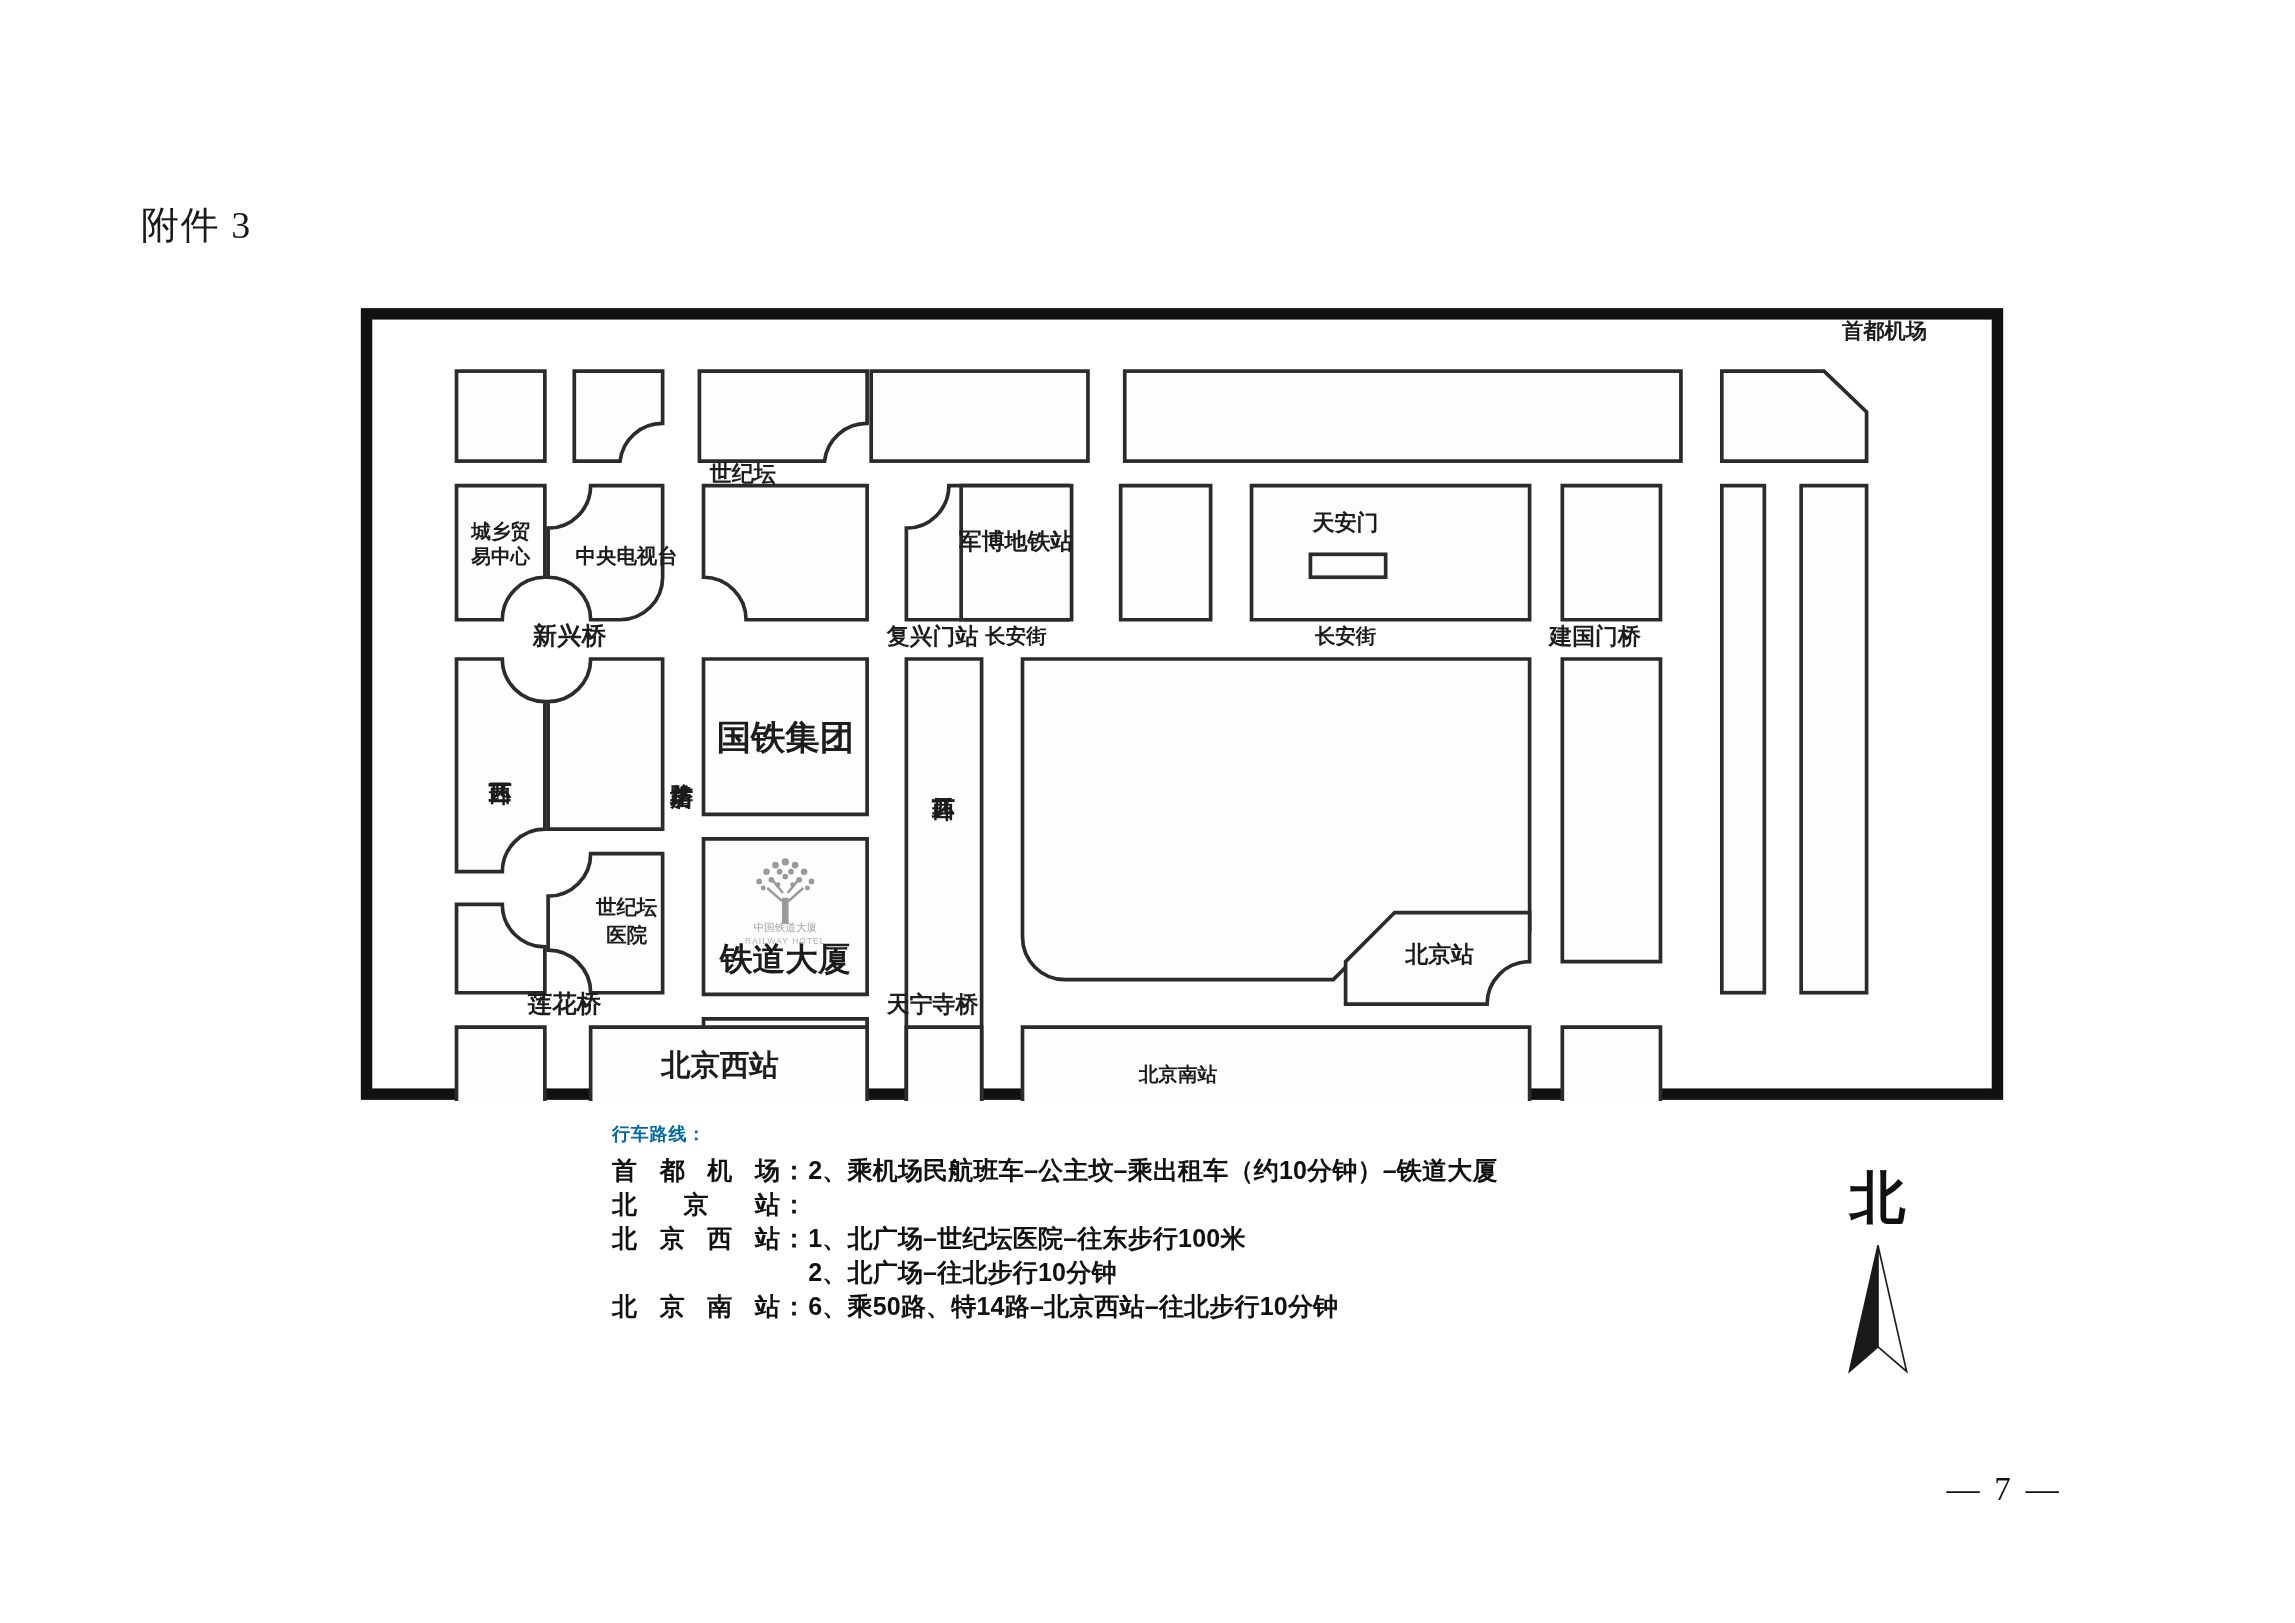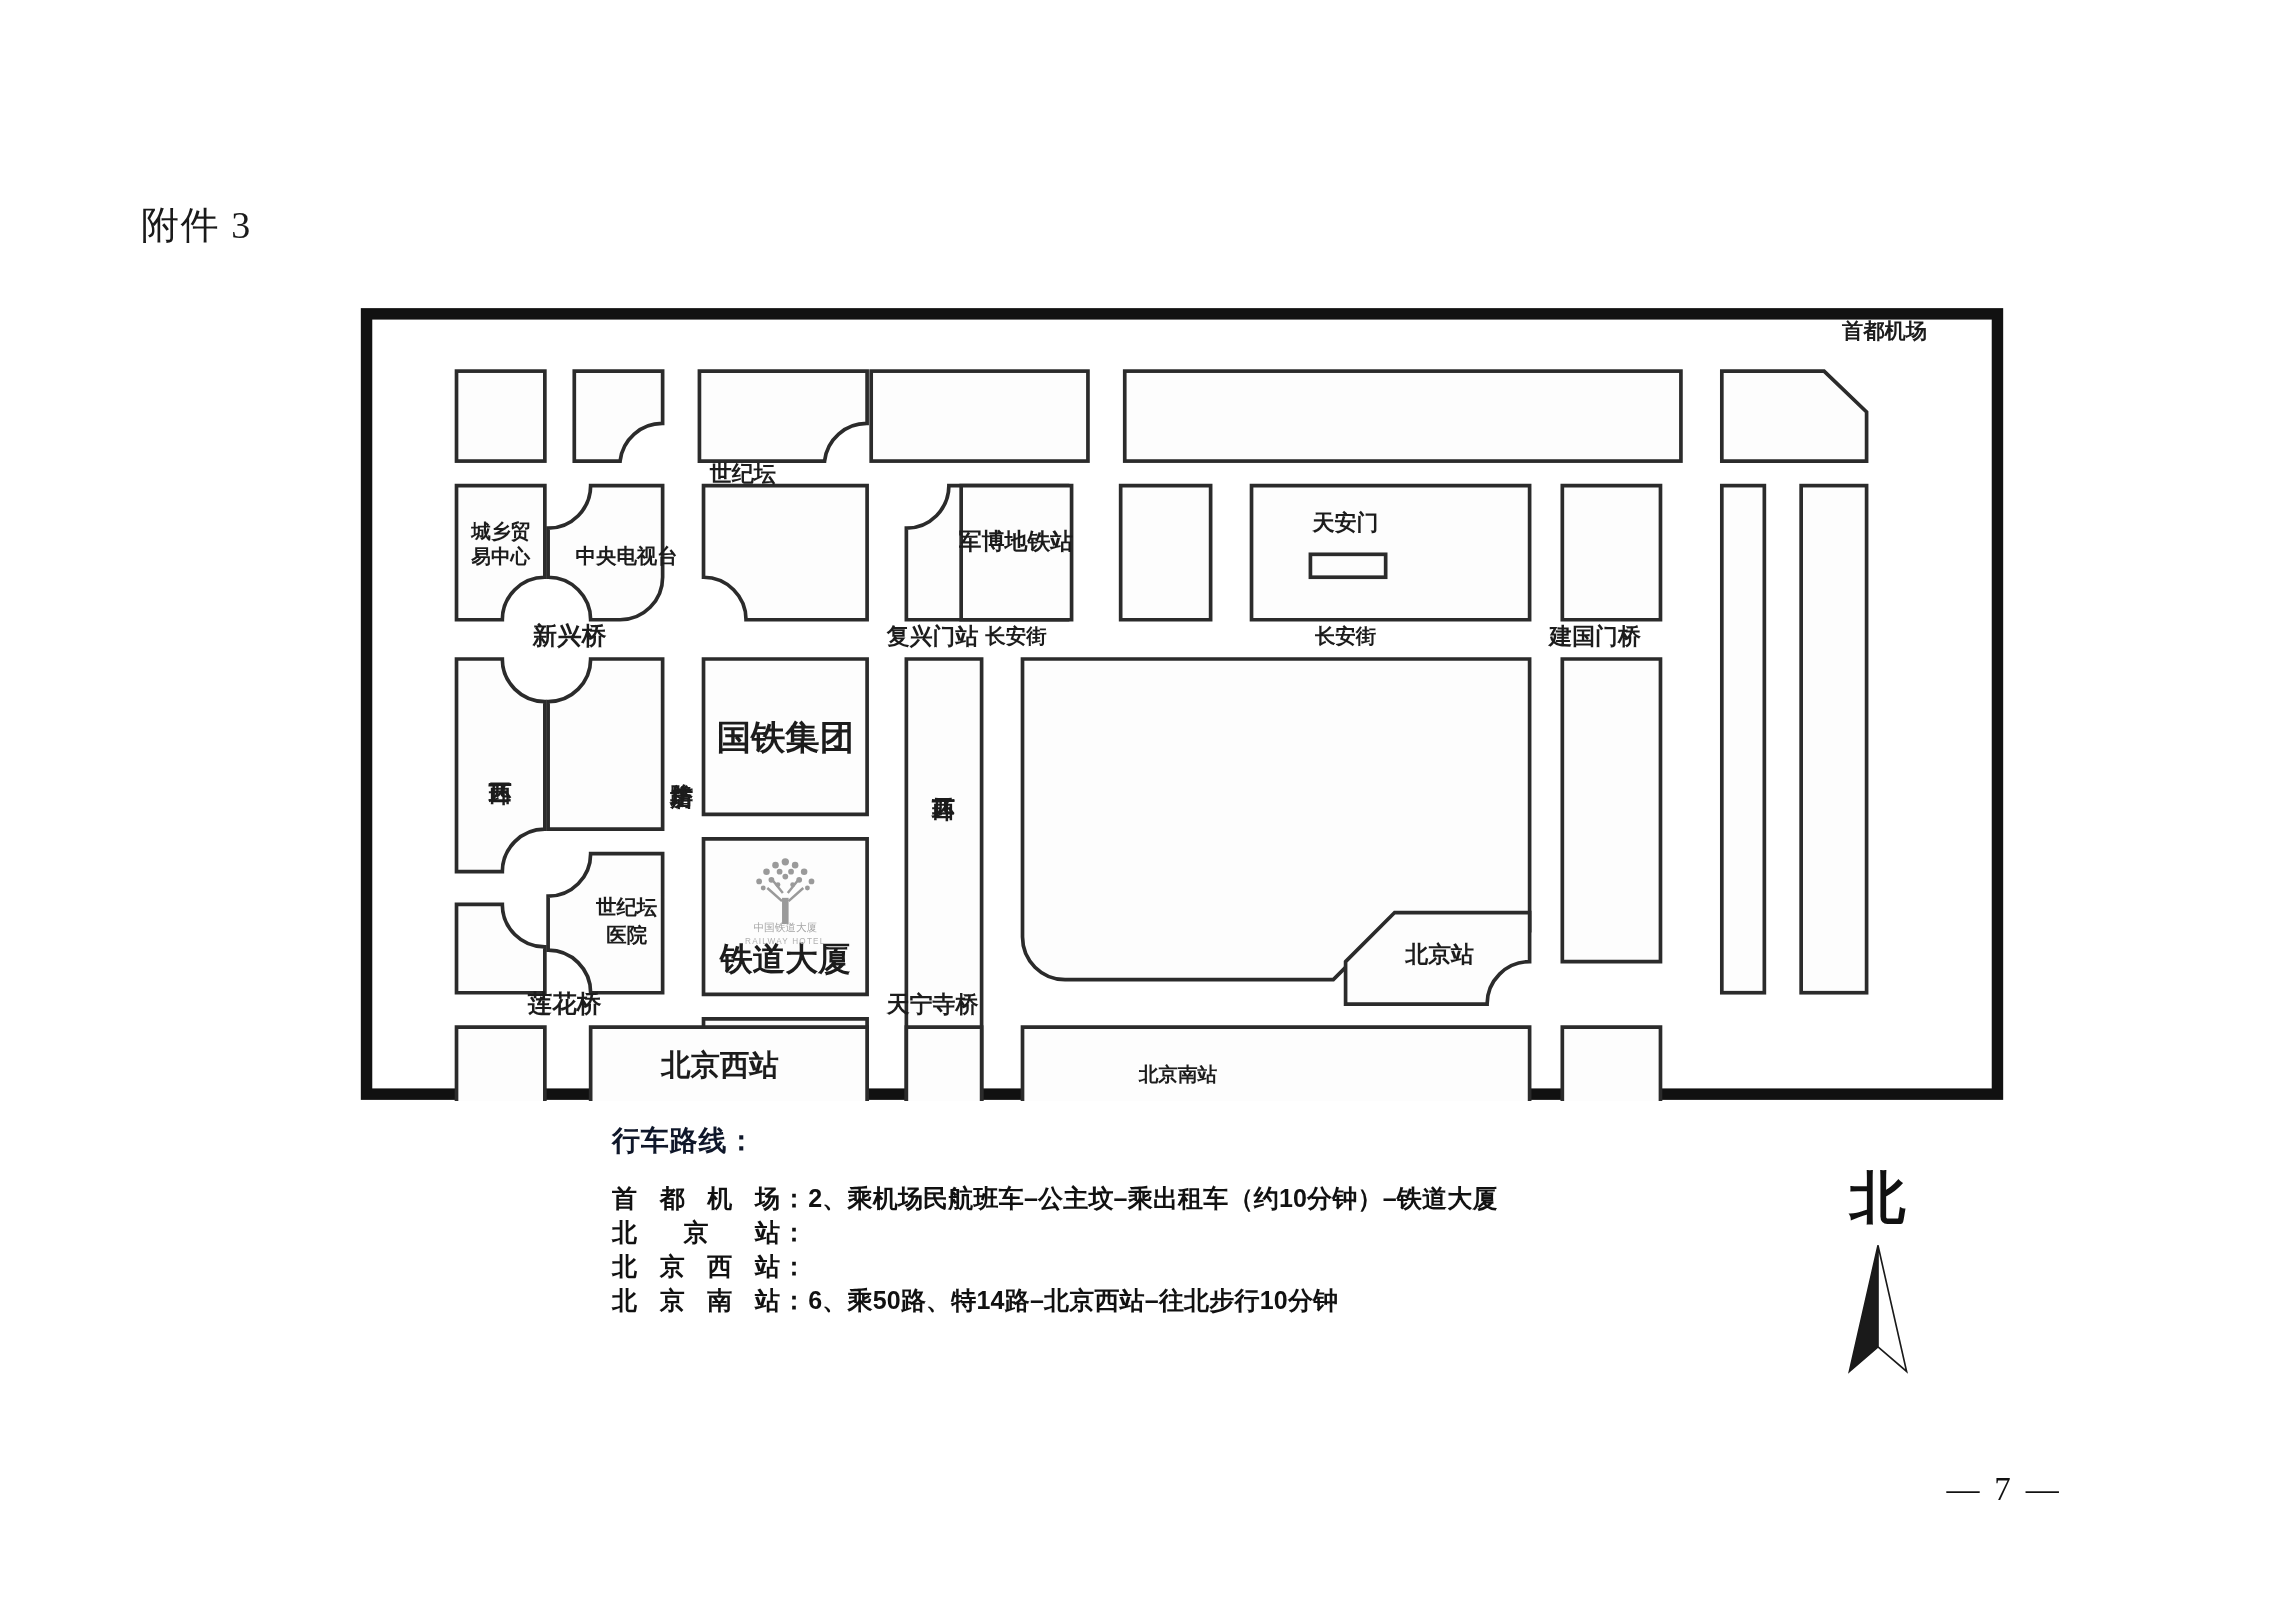--- a/index.html
+++ b/index.html
@@ -25,25 +25,25 @@
     left:360px; top:307px;
     width:1644px; height:794px;
   }
   #map-svg { display:block; width:100%; height:100%; }
   #routes-block {
     position:absolute;
     left:612px; top:1122px;
     width:1063px;
   }
   .route-title {
-    font-size:28px;
-    font-weight:bold;
-    color:#0f172a;
+    font-size:18px;
+    font-weight:bold;
+    color:#0369a1;
     letter-spacing:0.8px;
-    margin-bottom:21px;
+    margin-bottom:7px;
     white-space:nowrap;
   }
   .route-group { display:flex; align-items:flex-start; }
   .route-origin {
     width:168px;
     flex:0 0 168px;
     font-size:25px;
     font-weight:bold;
     color:#111;
     text-align:justify;
@@ -226,20 +226,24 @@
   </div>
 
   <div class="route-group">
     <div class="route-origin">北京站</div>
     <div class="route-colon">：</div>
   </div>
 
   <div class="route-group">
     <div class="route-origin">北京西站</div>
     <div class="route-colon">：</div>
+    <div class="route-lines">
+      <div class="route-line">1、北广场–世纪坛医院–往东步行100米</div>
+      <div class="route-line">2、北广场–往北步行10分钟</div>
+    </div>
   </div>
 
   <div class="route-group">
     <div class="route-origin">北京南站</div>
     <div class="route-colon">：</div>
     <div class="route-lines">
       <div class="route-line">6、乘50路、特14路–北京西站–往北步行10分钟</div>
     </div>
   </div>
 </div>

